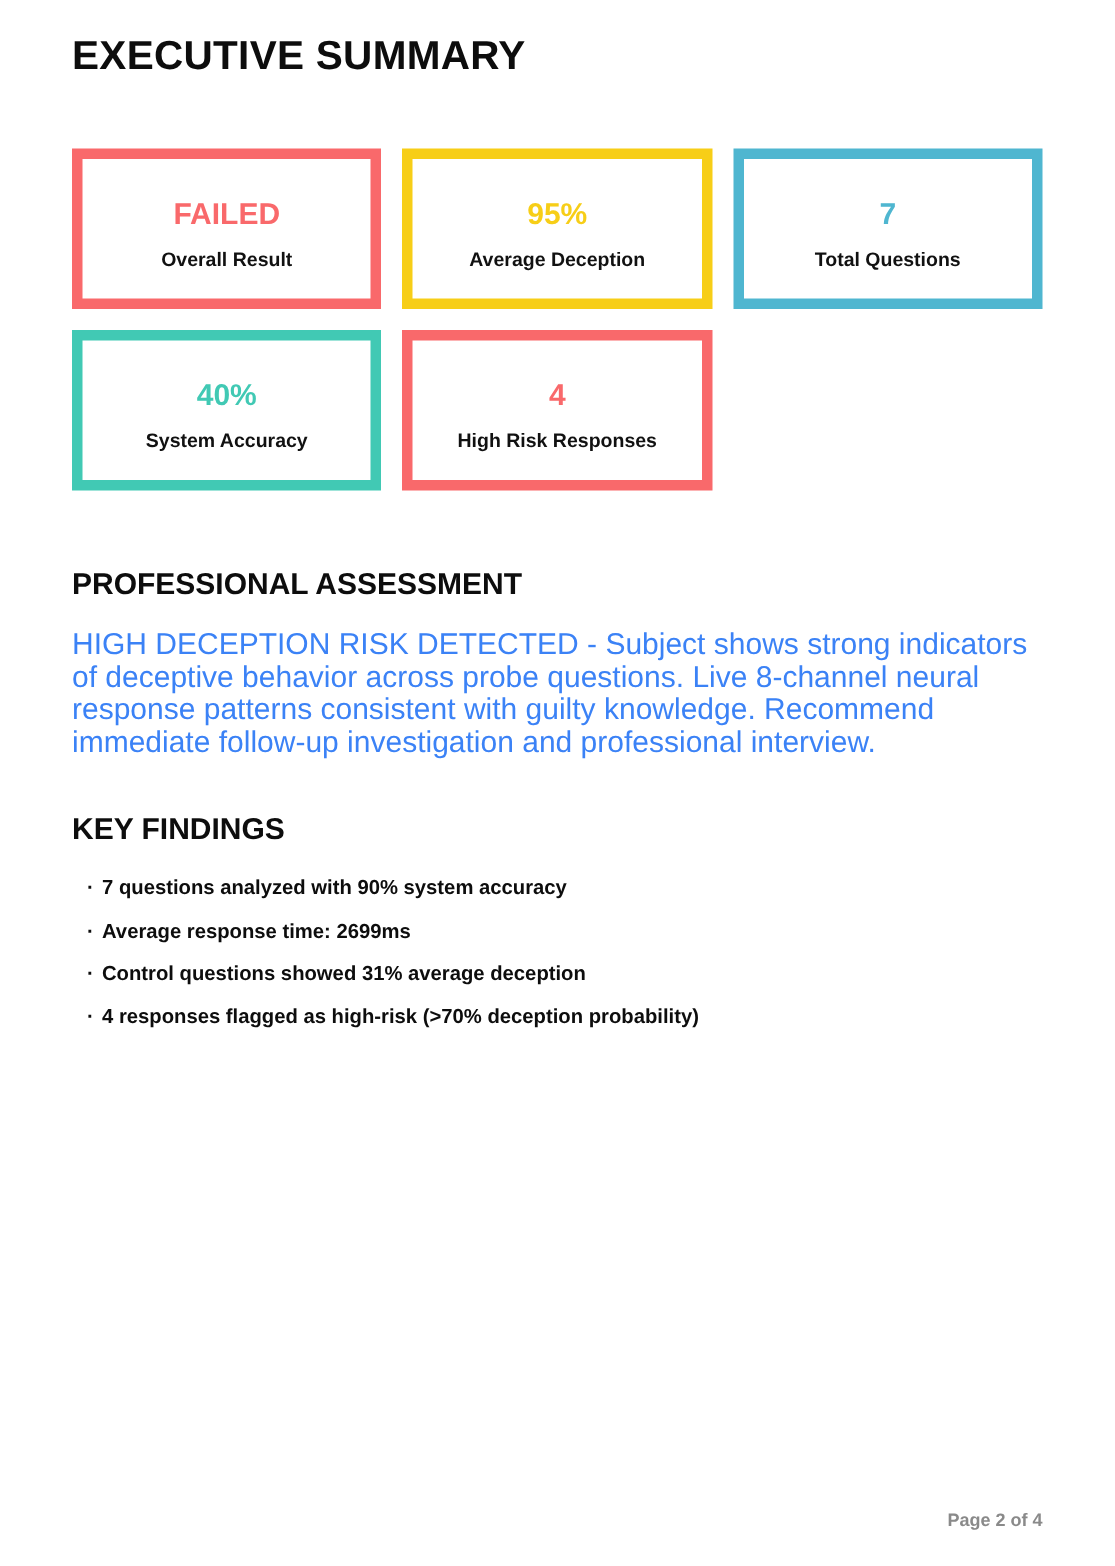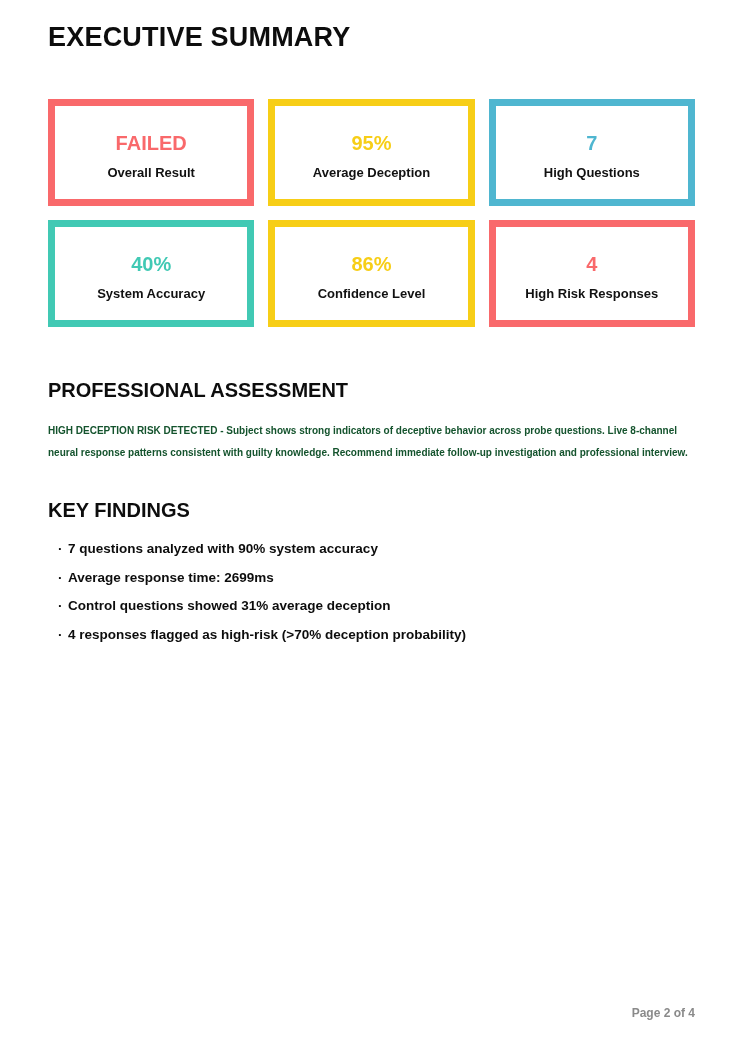--- a/index.html
+++ b/index.html
@@ -53,24 +53,24 @@
 
   .section { margin-top: 0; }
   .section-heading {
     font-size: 20px;
     font-weight: 800;
     color: #0d0d0d;
   }
   .section-pa { margin-top: 52px; }
   .section-pa .section-body {
     margin-top: 18px;
-    font-size: 10px;
+    font-size: 20px;
     line-height: 21.5px;
-    font-weight: 700;
-    color: #14532d;
+    font-weight: 400;
+    color: #3b82f6;
     max-width: 650px;
   }
   .section-kf { margin-top: 36px; }
   .findings-list {
     margin-top: 20px;
     list-style: none;
     padding-left: 20px;
   }
   .findings-list li {
     position: relative;
@@ -111,32 +111,28 @@
       <div class="stat-label">Overall Result</div>
     </div>
 
     <div class="stat-card" style="border-color: rgb(247, 206, 23);">
       <div class="stat-value" style="color: rgb(247, 206, 23);">95%</div>
       <div class="stat-label">Average Deception</div>
     </div>
 
     <div class="stat-card" style="border-color: rgb(79, 182, 208);">
       <div class="stat-value" style="color: rgb(79, 182, 208);">7</div>
-      <div class="stat-label">High Questions</div>
+      <div class="stat-label">Total Questions</div>
     </div>
 
     <div class="stat-card" style="border-color: rgb(65, 201, 180);">
       <div class="stat-value" style="color: rgb(65, 201, 180);">40%</div>
       <div class="stat-label">System Accuracy</div>
     </div>
 
-    <div class="stat-card" style="border-color: rgb(247, 206, 23);">
-      <div class="stat-value" style="color: rgb(247, 206, 23);">86%</div>
-      <div class="stat-label">Confidence Level</div>
-    </div>
 
     <div class="stat-card" style="border-color: rgb(249, 105, 107);">
       <div class="stat-value" style="color: rgb(249, 105, 107);">4</div>
       <div class="stat-label">High Risk Responses</div>
     </div>
 
   </div>
 
   <div class="section section-pa">
     <h2 class="section-heading">PROFESSIONAL ASSESSMENT</h2>

